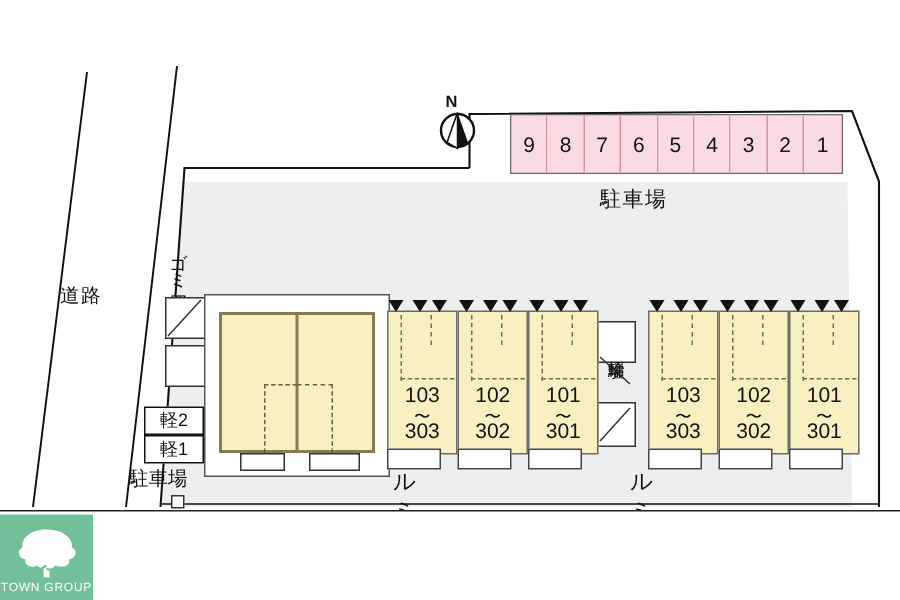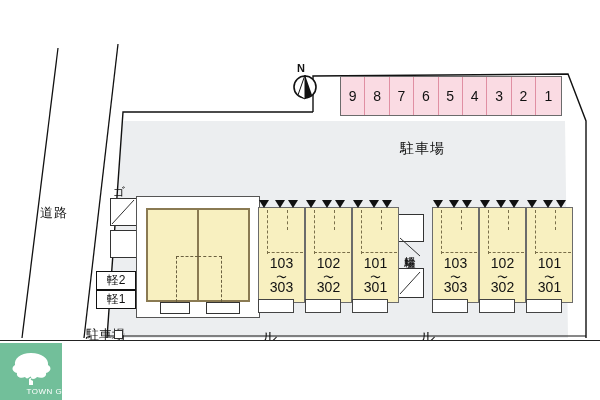--- a/index.html
+++ b/index.html
@@ -21,21 +21,21 @@
   .pcell{width:24.4px;border-right:1px solid #e08fa3;box-sizing:border-box;display:flex;align-items:center;justify-content:center;
          font-size:14px;color:#111;background:#fadbe3;}
   .pcell:last-child{border-right:none;}
   .pstrip-label{position:absolute;left:400px;top:124px;font-size:14px;color:#111;letter-spacing:1px;}
 
   
   .compass{position:absolute;left:292px;top:74px;width:26px;height:26px;}
   .compass-n{position:absolute;left:297px;top:62px;font-size:11px;font-weight:bold;color:#111;}
 
   
-  .lbl{position:absolute;color:#111;margin-top:16px;}
+  .lbl{position:absolute;color:#111;}
   .road-lbl{left:40px;top:188px;font-size:13px;letter-spacing:1px;}
   .gomi-lbl{left:112px;top:160px;font-size:12px;line-height:13px;writing-mode:vertical-rl;height:40px;letter-spacing:0px;}
   .chu-lbl{left:86px;top:310px;font-size:13px;}
   .chuurin-lbl{left:404px;top:232px;font-size:11px;line-height:12px;writing-mode:vertical-rl;height:58px;}
   .bldgB-lbl{left:262px;top:312px;font-size:15px;letter-spacing:0px;}
   .bldgA-lbl{left:420px;top:312px;font-size:15px;letter-spacing:0px;}
 
   
   .box{position:absolute;background:#fff;border:1px solid #333;box-sizing:border-box;}
   .kei{position:absolute;background:#fff;border:1px solid #111;box-sizing:border-box;display:flex;align-items:center;justify-content:center;font-size:12px;color:#111;}
@@ -57,21 +57,21 @@
   .balcony{position:absolute;background:#fff;border:1.5px solid #444;box-sizing:border-box;}
   .arrow{position:absolute;width:0;height:0;border-left:5px solid transparent;border-right:5px solid transparent;border-top:8px solid #111;}
 
   
   .minisq{position:absolute;left:114px;top:330px;width:9px;height:9px;border:1px solid #333;background:#fff;box-sizing:border-box;}
 
   
   .footer{position:absolute;left:0;top:340px;width:600px;height:60px;background:#fff;border-top:1px solid #222;}
   .logo-sq{position:absolute;left:0;top:2px;width:62px;height:58px;background:#72bf9a;}
   .logo-tree{position:absolute;left:8px;top:4px;width:46px;height:40px;}
-  .logo-txt{position:absolute;left:0;top:44px;width:62px;text-align:center;font-size:8px;color:#fff;letter-spacing:.5px;padding-left:26px;}
+  .logo-txt{position:absolute;left:0;top:44px;width:62px;text-align:center;font-size:8px;color:#fff;letter-spacing:.5px;}
 </style>
 </head>
 <body>
 
 <div id="root">
 
   <div class="map">
 
     <svg class="site-svg" viewBox="0 0 600 340">
 

